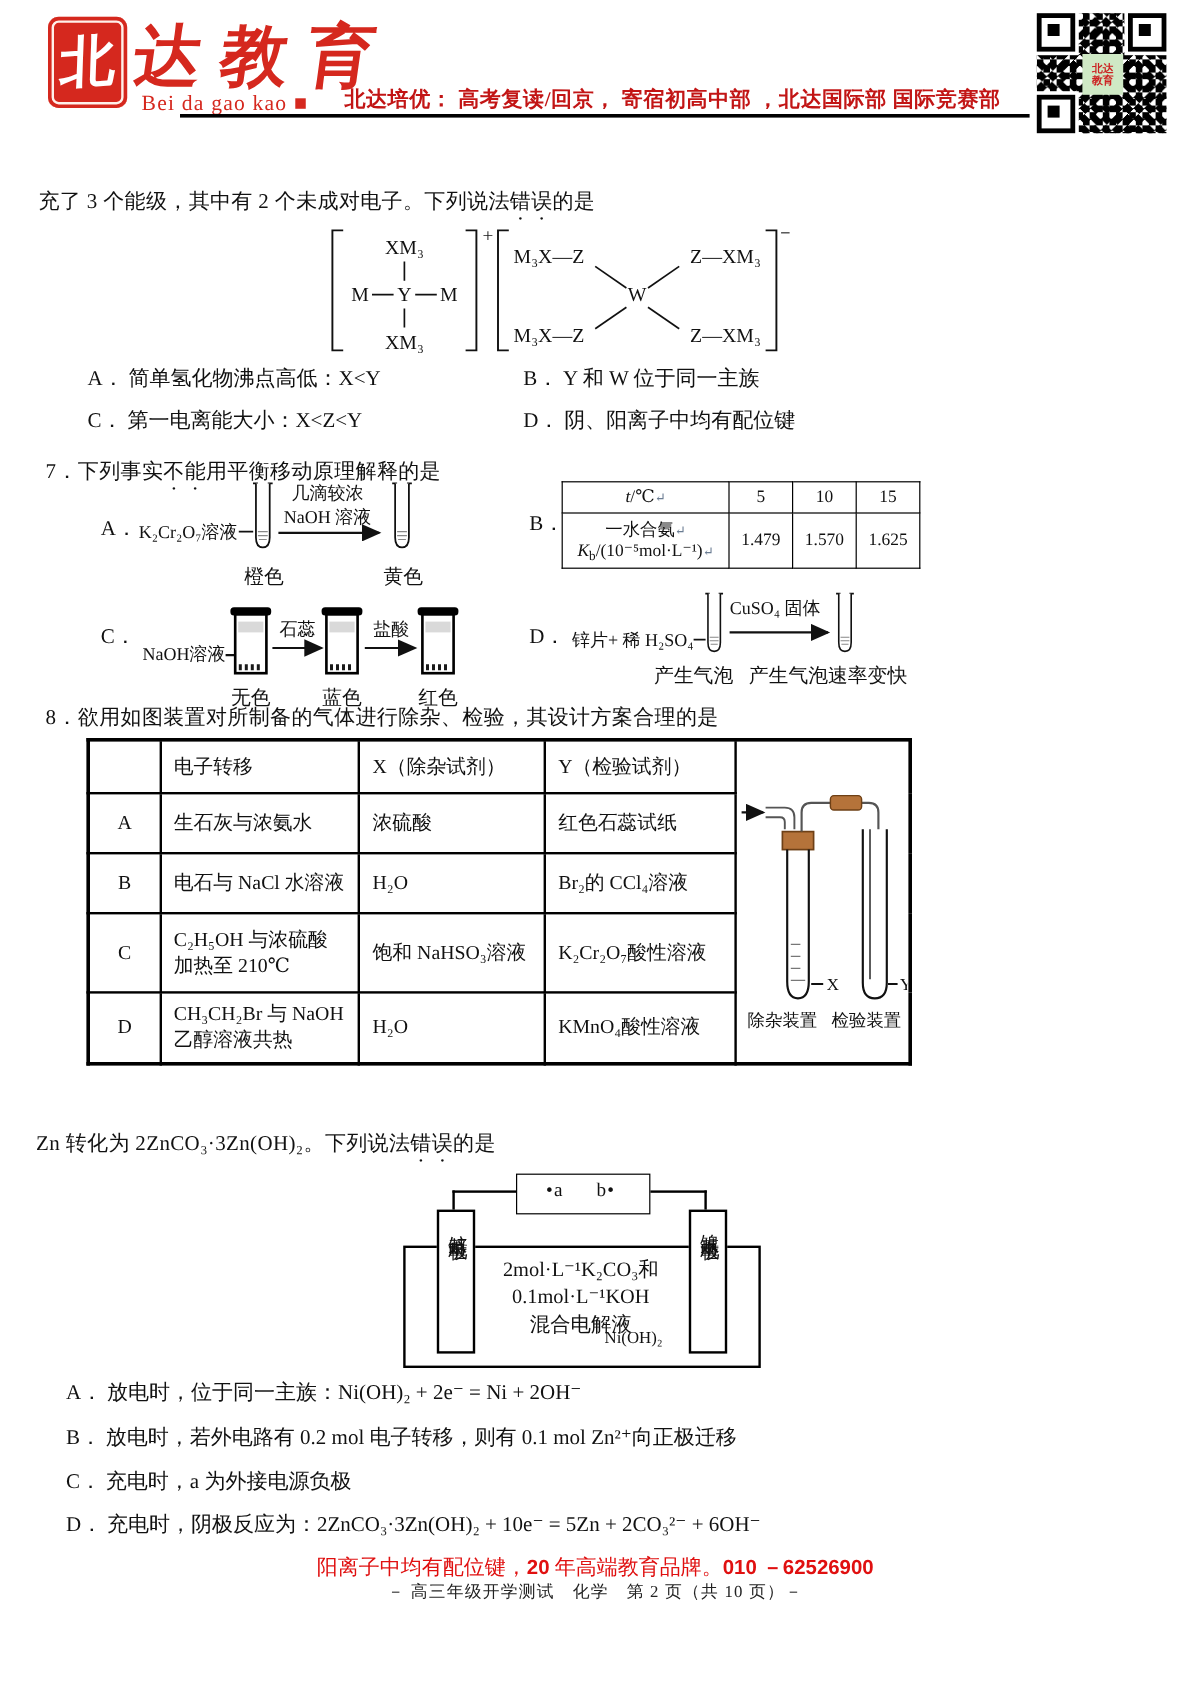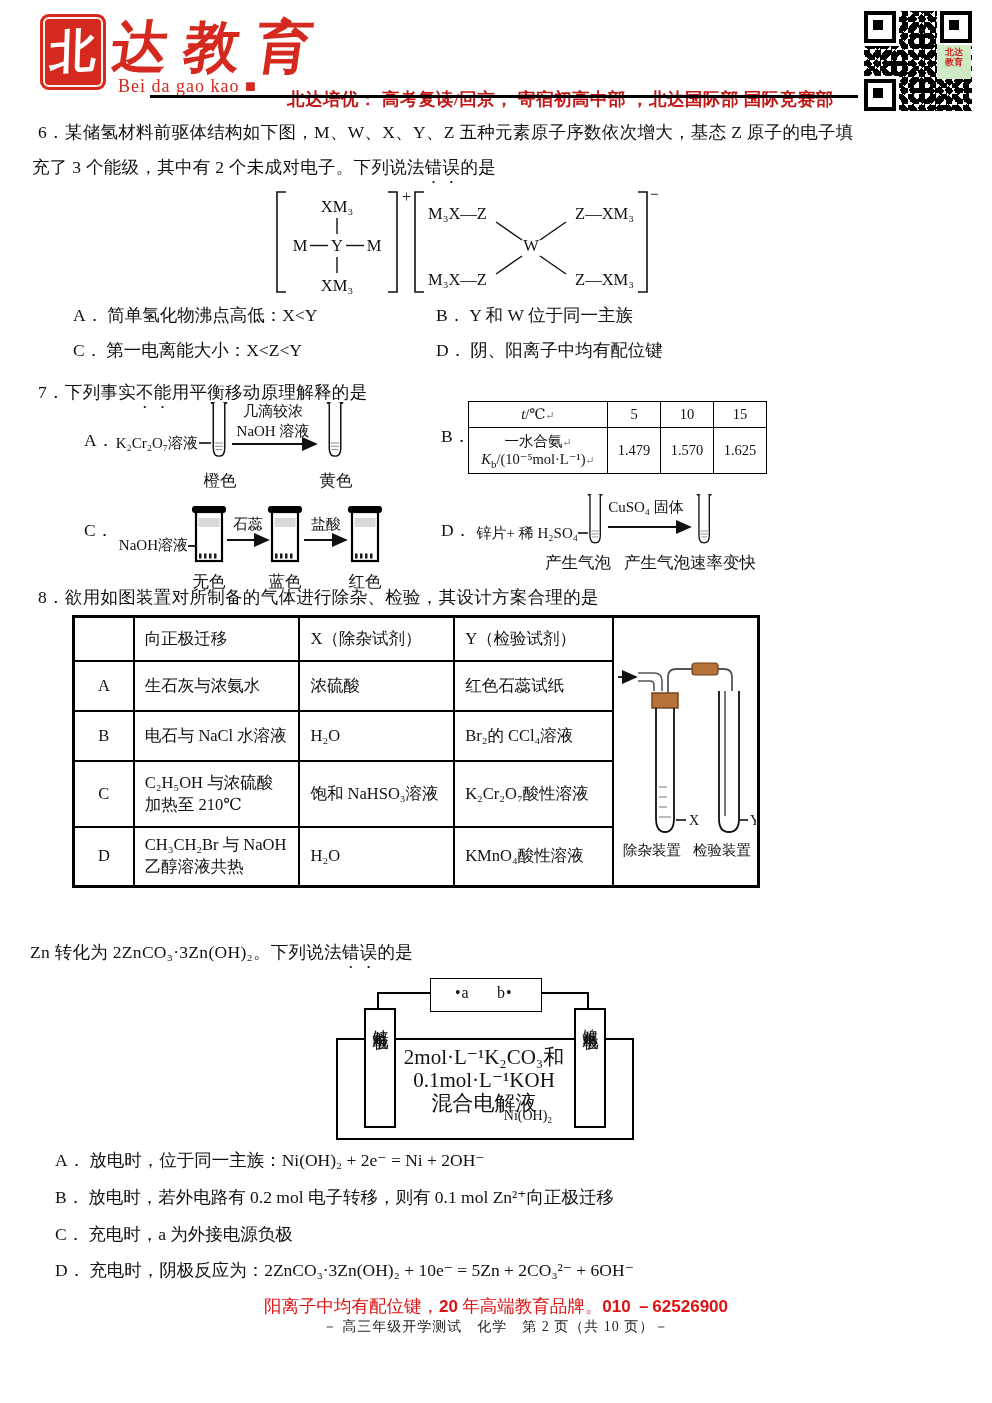--- a/index.html
+++ b/index.html
@@ -16,35 +16,35 @@
   .ital{font-style:italic;}
   sub.kb{font-size:11px;}
 
   
   .seal{left:40px;top:14px;width:66px;height:76px;background:#d5281e;border-radius:9px;
         display:flex;align-items:center;justify-content:center;box-shadow:inset 0 0 0 3px #d5281e, inset 0 0 0 5px #fff0ea;}
   .seal span{color:#fff;font-size:46px;font-weight:bold;transform:skewX(-6deg) rotate(-4deg);}
   .brand{left:112px;top:10px;font-size:56px;font-weight:bold;color:#d5281e;
          letter-spacing:16px;transform:skewX(-8deg);font-family:"Liberation Serif",serif;white-space:nowrap;}
   .pinyin{left:118px;top:76px;color:#d5281e;font-size:18px;letter-spacing:1px;}
-  .tagline{left:287px;top:70px;color:#c21515;font-size:17.5px;font-weight:600;letter-spacing:.5px;white-space:nowrap;margin-top:17px;}
+  .tagline{left:287px;top:70px;color:#c21515;font-size:17.5px;font-weight:600;letter-spacing:.5px;white-space:nowrap;}
   .hrule{left:150px;top:95px;width:708px;height:2.5px;background:#000;}
 
   
   .qr{left:862px;top:9px;width:112px;height:104px;background:#fff;}
   .qr-mod{position:absolute;inset:2px;
     background:
       repeating-conic-gradient(#000 0% 25%, #fff 0% 50%) 0 0 / 11px 11px,
       repeating-conic-gradient(from 45deg, #000 0% 25%, #fff 0% 50%) 4px 3px / 9px 9px;
     background-blend-mode:multiply;}
   .finder{position:absolute;width:24px;height:24px;border:4px solid #000;background:#fff;box-shadow:0 0 0 3px #fff;}
   .finder::after{content:"";position:absolute;left:5px;top:5px;width:10px;height:10px;background:#000;}
   .f-tl{left:2px;top:2px;} .f-tr{right:2px;top:2px;} .f-bl{left:2px;bottom:2px;}
   .qr-badge{position:absolute;left:42px;top:38px;width:30px;height:30px;background:#cfe9c5;
-            display:flex;flex-direction:column;align-items:center;justify-content:flex-start;box-shadow:0 0 0 2px #cfe9c5;margin-left:35px;}
+            display:flex;flex-direction:column;align-items:center;justify-content:center;box-shadow:0 0 0 2px #cfe9c5;}
   .qr-badge div{color:#c22;font-size:9px;line-height:10px;font-weight:bold;white-space:nowrap;}
 
   
   table.kbt{border-collapse:collapse;table-layout:fixed;font-size:14.5px;}
   table.kbt td{border:1.4px solid #000;text-align:center;padding:1px 2px;background:#fff;}
   table.kbt .c0{width:134px;} table.kbt .cn{width:48px;}
 
   
   table.q8t{border-collapse:collapse;table-layout:fixed;font-size:16.5px;border:3px solid #000;}
   table.q8t td{border:2.2px solid #000;background:#fff;vertical-align:middle;padding:2px 6px 2px 10px;}
@@ -56,21 +56,21 @@
   .bat .vessel{position:absolute;left:18px;top:62px;width:294px;height:98px;border:2px solid #000;}
   .bat .electrode{position:absolute;top:32px;width:28px;height:116px;border:2px solid #000;background:#fff;z-index:2;
         display:flex;align-items:flex-start;justify-content:center;}
   .bat .el-l{left:46px;} .bat .el-r{left:256px;}
   .bat .vtext{writing-mode:vertical-rl;text-orientation:upright;letter-spacing:2px;font-size:16px;margin-top:6px;}
   .bat .devbox{position:absolute;left:112px;top:2px;width:110px;height:32px;border:1.6px solid #000;background:#fff;z-index:3;}
   .bat .devbox .pa{position:absolute;left:24px;top:5px;} .bat .devbox .pb{position:absolute;left:66px;top:5px;}
   .bat .devbox .pa::before{content:"•";margin-right:1px;} .bat .devbox .pb::after{content:"•";margin-left:1px;}
   .bat .wire-l{position:absolute;left:59px;top:16px;width:53px;height:16px;border-left:2px solid #000;border-top:2px solid #000;}
   .bat .wire-r{position:absolute;left:222px;top:16px;width:47px;height:16px;border-right:2px solid #000;border-top:2px solid #000;}
-  .bat .ely{position:absolute;left:84px;top:70px;width:164px;text-align:center;line-height:23px;font-size:21px;}
+  .bat .ely{position:absolute;left:84px;top:70px;width:164px;text-align:center;line-height:23px;font-size:17px;}
   .bat .ni{position:absolute;left:150px;top:132px;width:120px;text-align:center;font-size:14px;}
 
   .footer-red{left:0;top:1294px;width:992px;text-align:center;color:#e01010;font-size:17.5px;}
   .footer-red b{font-family:"Liberation Sans","DejaVu Sans",sans-serif;font-size:17px;}
   .footer-page{left:0;top:1318px;width:992px;text-align:center;color:#222;font-size:14px;letter-spacing:1px;}
 </style>
 </head>
 <body>
 
 <div class="page">
@@ -86,21 +86,20 @@
     <div class="qr-mod"></div>
     <div class="finder f-tl"></div>
     <div class="finder f-tr"></div>
     <div class="finder f-bl"></div>
     <div class="qr-badge">
       <div>北达</div>
       <div>教育</div>
     </div>
   </div>
 
-  <div class="abs stem" style="left:38px;top:120px;">6．某储氢材料前驱体结构如下图，M、W、X、Y、Z 五种元素原子序数依次增大，基态 Z 原子的电子填</div>
   <div class="abs stem" style="left:32px;top:155px;">
     <span>充了 3 个能级，其中有 2 个未成对电子。下列说法</span><span class="emph">错误</span><span>的是</span>
   </div>
 
   <svg class="abs" style="left:270px;top:186px;" width="150" height="112">
     <path d="M16,6 h-9 v100 h9" fill="none" stroke="#111" stroke-width="1.6"></path>
     <path d="M118,6 h9 v100 h-9" fill="none" stroke="#111" stroke-width="1.6"></path>
     <text x="132" y="16" font-size="16">+</text>
     <text x="67" y="26" font-size="16.5" text-anchor="middle">XM₃</text>
     <line x1="67" y1="32" x2="67" y2="48" stroke="#111" stroke-width="1.4"></line>
@@ -243,21 +242,21 @@
     <colgroup>
         <col style="width:60px">
         <col style="width:165px">
         <col style="width:154px">
         <col style="width:158px">
         <col style="width:145px">
       </colgroup>
     <tbody>
         <tr style="height:44px;">
       <td class="letter"></td>
-      <td>向正极迁移</td>
+      <td>电子转移</td>
       <td>X（除杂试剂）</td>
       <td>Y（检验试剂）</td>
       <td class="appcell" rowspan="5">
         <svg width="140" height="224">
           <line x1="2" y1="40" x2="20" y2="40" stroke="#111" stroke-width="1.8" marker-end="url(#ah)"></line>
           <path d="M22,36 h16 q8,0 8,8 v10 M22,44 h12 q4,0 4,4 v6" fill="none" stroke="#555" stroke-width="1.6"></path>
           <rect x="36" y="56" width="26" height="15" fill="#b5733a" stroke="#6e4016" stroke-width="1.4"></rect>
           <path d="M40,71 v110 q0,14 9,14 q9,0 9,-14 v-110" fill="none" stroke="#111" stroke-width="1.8"></path>
           <path d="M43,150 h8 M43,160 h8 M43,170 h8 M43,180 h12" stroke="#777" stroke-width="1.2"></path>
           <path d="M52,56 v-16 q0,-8 8,-8 h48 q8,0 8,8 v14" fill="none" stroke="#555" stroke-width="1.8"></path>

